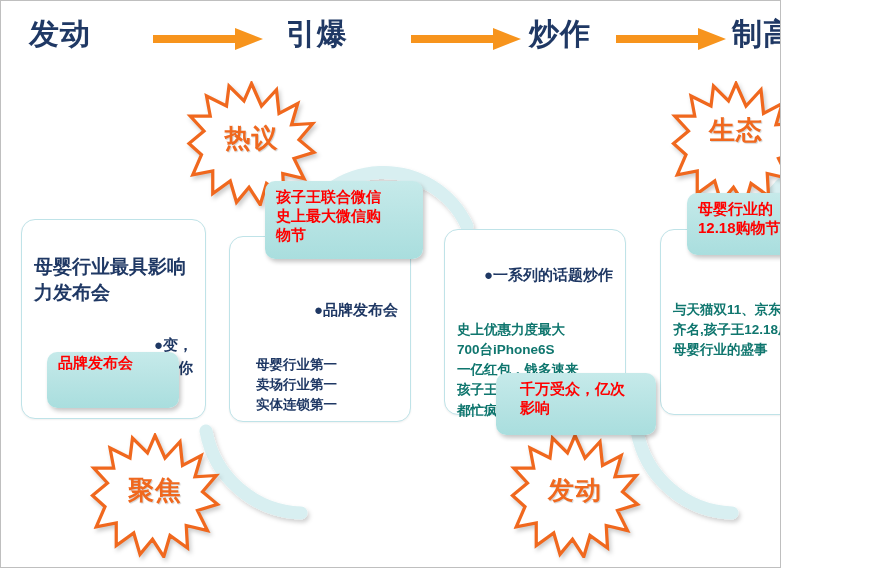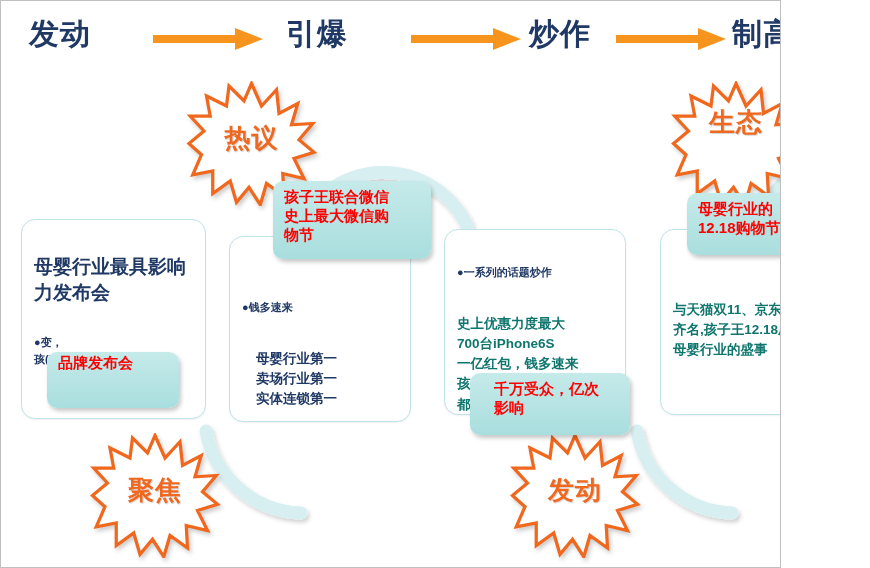--- a/index.html
+++ b/index.html
@@ -62,24 +62,25 @@
   .box-head {
     color: #1F3864;
     font-size: 19px;
     font-weight: bold;
     line-height: 1.4;
     margin-bottom: 8px;
     white-space: pre-line;
   }
   .box-body {
     color: #1F3864;
-    font-size: 11px;
+    font-size: 15px;
     font-weight: bold;
     line-height: 1.5;
     white-space: pre-line;
+    text-align: right;
   }
   .box-body2 {
     color: #1F3864;
     font-size: 13.5px;
     font-weight: bold;
     line-height: 1.5;
     white-space: pre-line;
     margin-top: 14px;
     padding-left: 14px;
   }
@@ -170,21 +171,21 @@
   <div class="content-box" style="left:20px; top:218px; width:185px; height:200px;">
     <div class="box-inner">
       <div class="box-head">母婴行业最具影响力发布会</div>
       <div class="box-body">●变，
 孩(hai)是因为更懂你</div>
     </div>
   </div>
 
   <div class="content-box" style="left:228px; top:235px; width:182px; height:186px;">
     <div class="box-inner" style="padding-top:42px;">
-      <div class="box-body">●钱多速来</div>
+      <div class="box-body">●品牌发布会</div>
       <div class="box-body2">母婴行业第一
 卖场行业第一
 实体连锁第一</div>
     </div>
   </div>
 
   <div class="content-box" style="left:443px; top:228px; width:182px; height:186px;">
     <div class="box-inner" style="padding-top:14px;">
       <div class="box-body">●一系列的话题炒作</div>
       <div class="box-body3">史上优惠力度最大
@@ -207,42 +208,42 @@
     <svg viewBox="0 0 100 100" style="width:175px;height:125px;">
       <polygon fill="#ffffff" stroke="#F0681E" stroke-width="2.6" stroke-linejoin="miter" points="50,2 58,20 70,7 72,26 87,18 82,35 99,34 88,47 100,57 84,62 92,78 75,74 76,92 62,82 57,99 48,85 38,97 33,80 19,90 19,72 3,75 10,59 0,50 12,40 1,28 17,28 14,12 30,20 32,4 44,16"></polygon>
     </svg>
     <div class="star-label" style="top:40px;">热议</div>
   </div>
 
   <div class="star" style="left:645px; top:80px; width:180px; height:125px;">
     <svg viewBox="0 0 100 100" style="width:180px;height:125px;">
       <polygon fill="#ffffff" stroke="#F0681E" stroke-width="2.6" stroke-linejoin="miter" points="50,2 58,20 70,7 72,26 87,18 82,35 99,34 88,47 100,57 84,62 92,78 75,74 76,92 62,82 57,99 48,85 38,97 33,80 19,90 19,72 3,75 10,59 0,50 12,40 1,28 17,28 14,12 30,20 32,4 44,16"></polygon>
     </svg>
-    <div class="star-label" style="top:24px;">生态</div>
+    <div class="star-label" style="top:32px;">生态</div>
   </div>
 
   <div class="star" style="left:64px; top:432px; width:180px; height:125px;">
     <svg viewBox="0 0 100 100" style="width:180px;height:125px;">
       <polygon fill="#ffffff" stroke="#F0681E" stroke-width="2.6" stroke-linejoin="miter" points="50,2 58,20 70,7 72,26 87,18 82,35 99,34 88,47 100,57 84,62 92,78 75,74 76,92 62,82 57,99 48,85 38,97 33,80 19,90 19,72 3,75 10,59 0,50 12,40 1,28 17,28 14,12 30,20 32,4 44,16"></polygon>
     </svg>
     <div class="star-label" style="top:40px;">聚焦</div>
   </div>
 
   <div class="star" style="left:484px; top:432px; width:180px; height:125px;">
     <svg viewBox="0 0 100 100" style="width:180px;height:125px;">
       <polygon fill="#ffffff" stroke="#F0681E" stroke-width="2.6" stroke-linejoin="miter" points="50,2 58,20 70,7 72,26 87,18 82,35 99,34 88,47 100,57 84,62 92,78 75,74 76,92 62,82 57,99 48,85 38,97 33,80 19,90 19,72 3,75 10,59 0,50 12,40 1,28 17,28 14,12 30,20 32,4 44,16"></polygon>
     </svg>
     <div class="star-label" style="top:40px;">发动</div>
   </div>
 
   <div class="callout" style="left:46px; top:351px; width:132px; height:56px; padding-top:2px;">品牌发布会</div>
 
-  <div class="callout" style="left:272px; top:180px; width:158px; height:78px;">孩子王联合微信
+  <div class="callout" style="left:264px; top:180px; width:158px; height:78px;">孩子王联合微信
 史上最大微信购
 物节</div>
 
-  <div class="callout" style="left:469px; top:372px; width:160px; height:62px;padding-left:24px;">千万受众，亿次
+  <div class="callout" style="left:495px; top:372px; width:160px; height:62px;padding-left:24px;">千万受众，亿次
 影响</div>
 
   <div class="callout" style="left:686px; top:192px; width:158px; height:62px;">母婴行业的
 12.18购物节</div>
 
 </div>
 
 </body></html>

